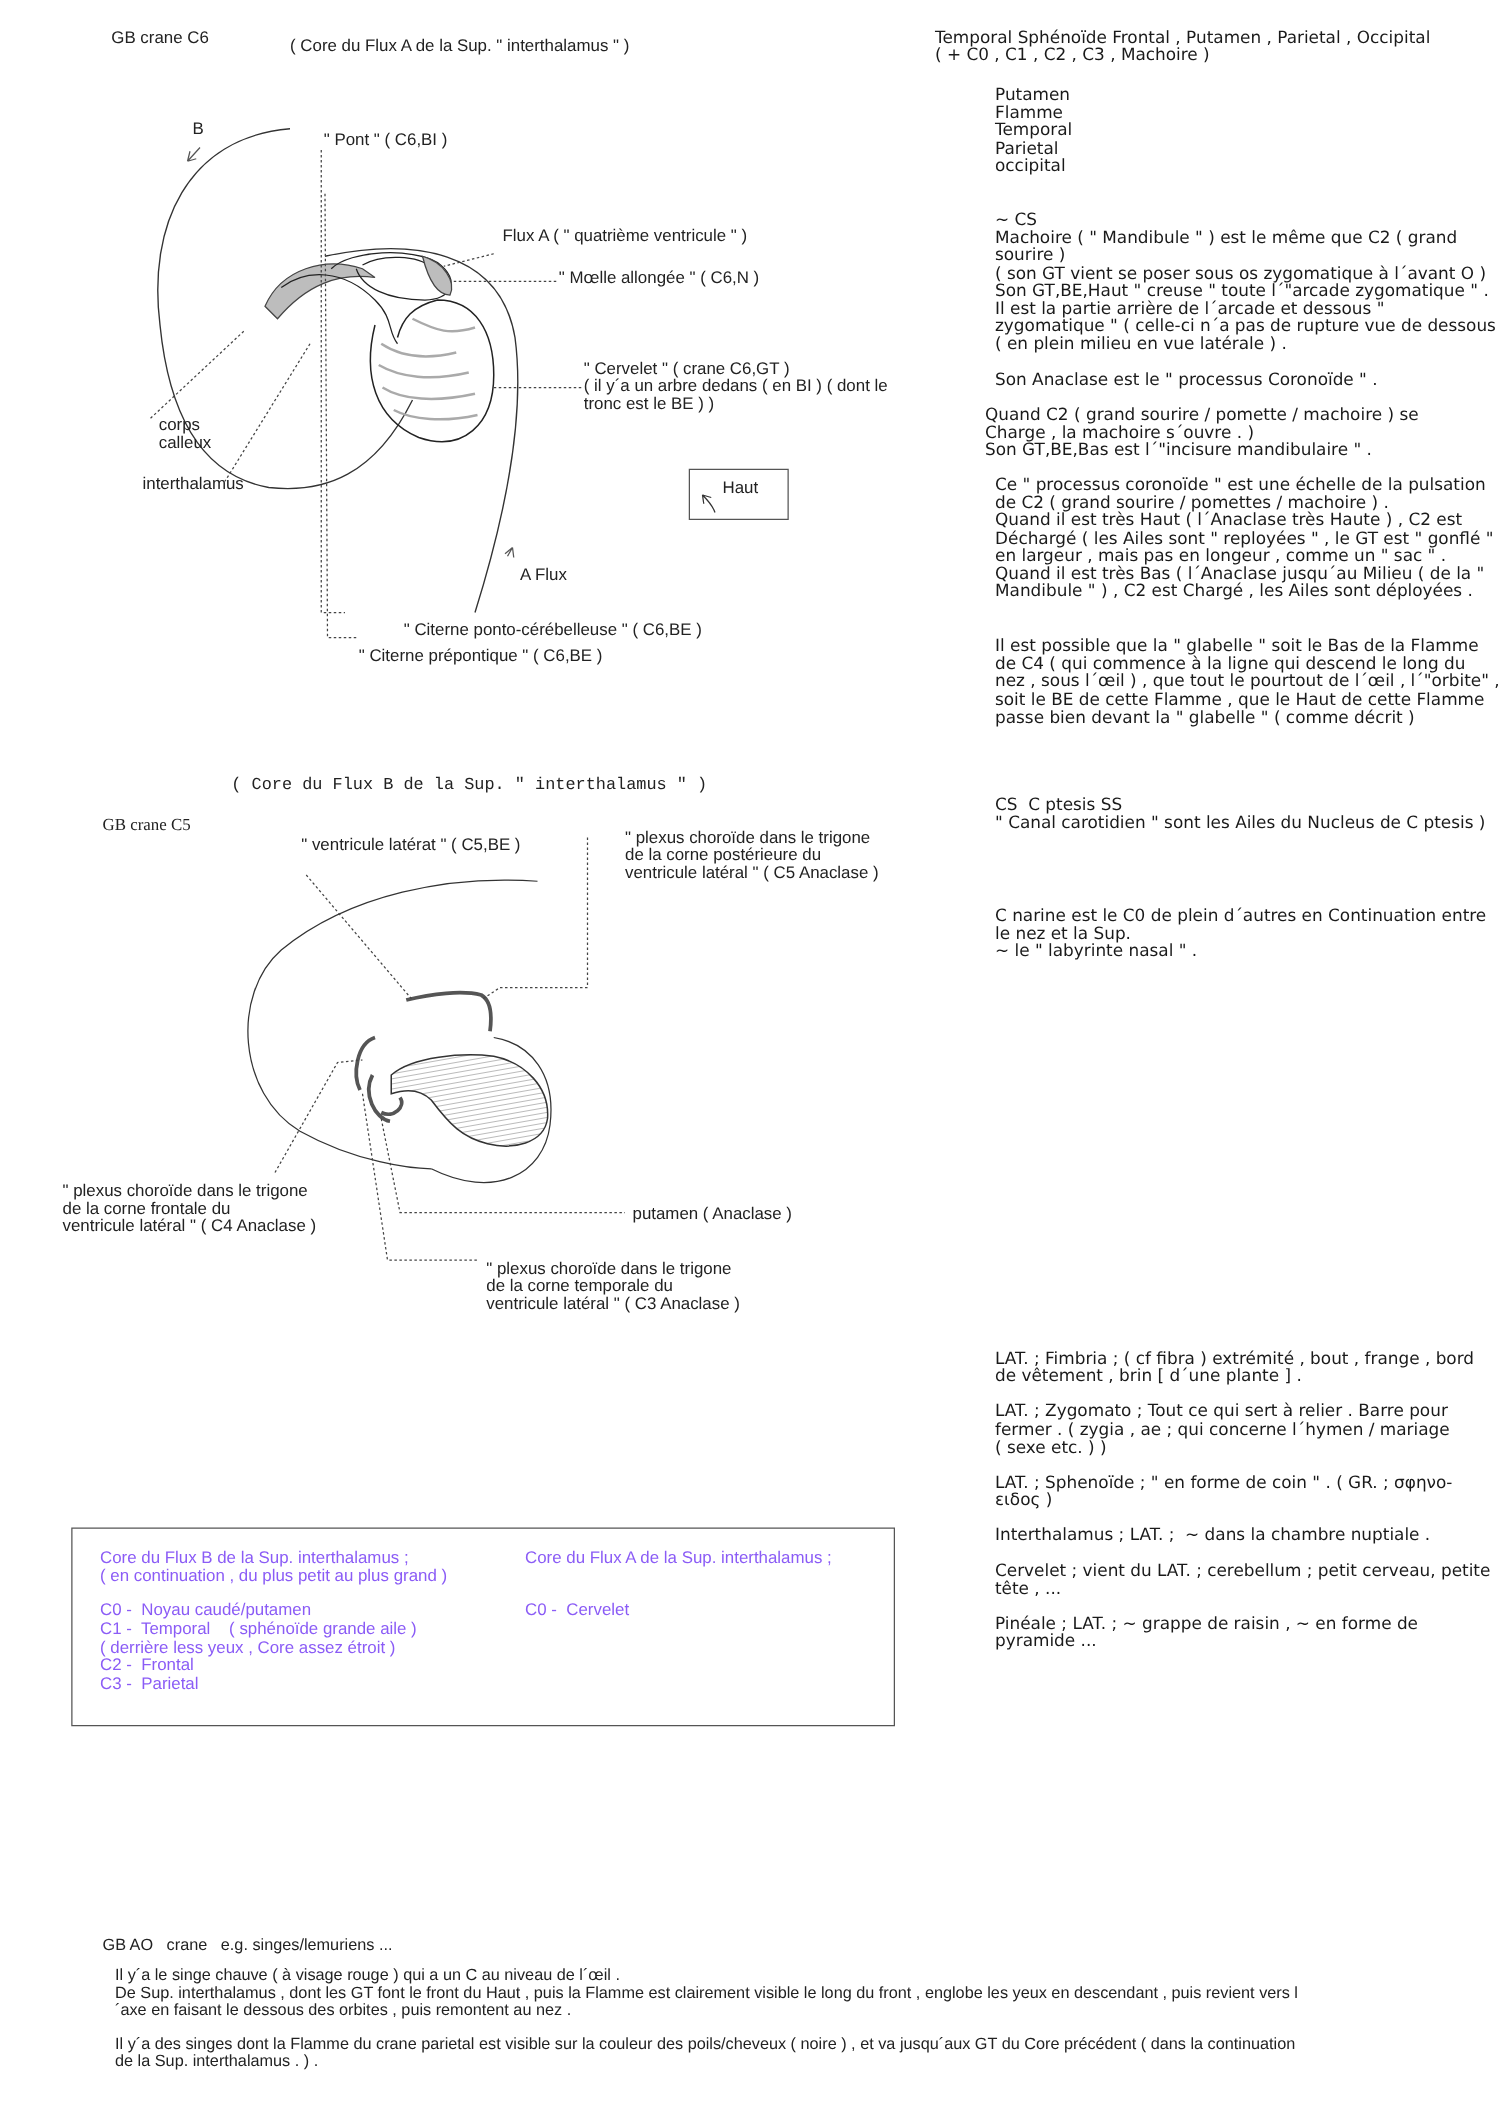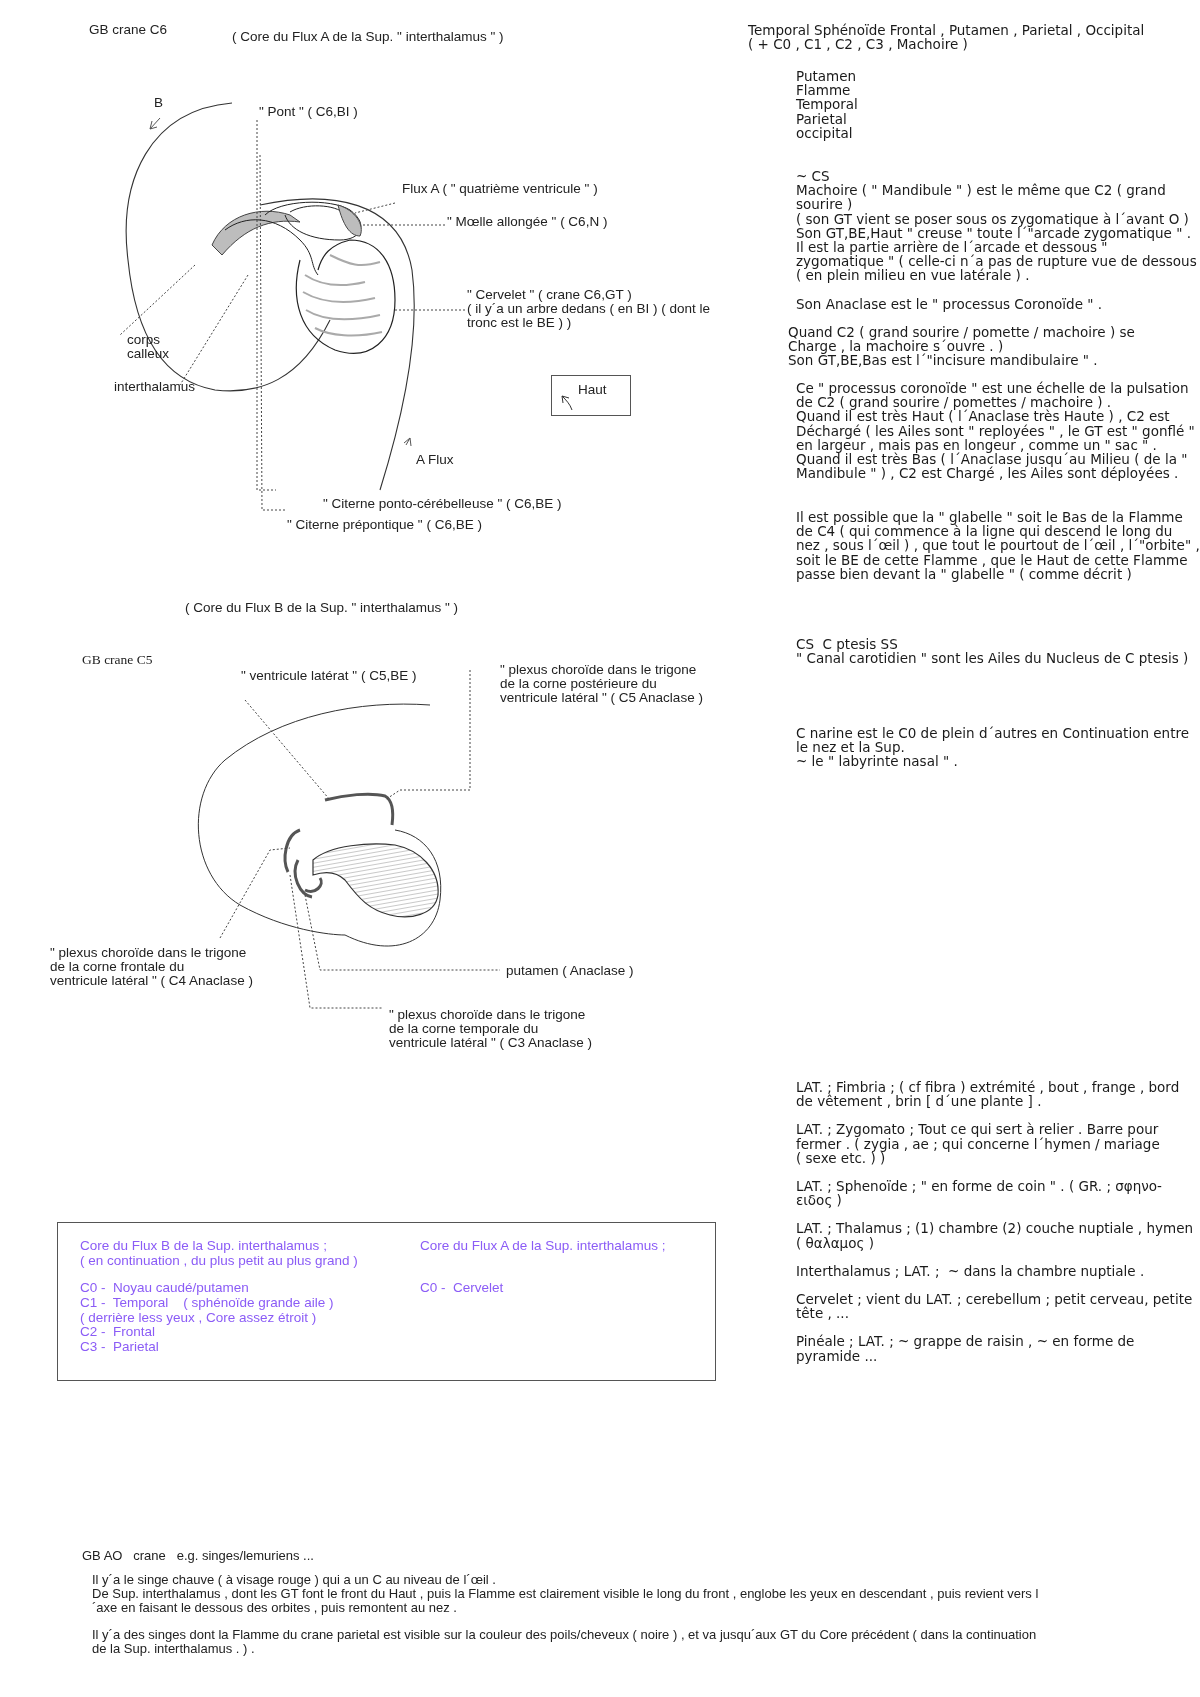--- a/index.html
+++ b/index.html
@@ -90,21 +90,21 @@
   <svg width="30" height="30" style="position:absolute;left:4px;top:10px;">
     <path d="M16,24 C14,18 10,14 6,10 M6,10 L7,17 M6,10 L13,12" fill="none" stroke="#333" stroke-width="1"></path>
   </svg>
   <div class="c" style="left:26px;top:6px;">Haut</div>
 </div>
 <div class="c" style="left:416px;top:452px;">A Flux</div>
 <div class="c" style="left:323px;top:496px;">" Citerne ponto-cérébelleuse " ( C6,BE )</div>
 <div class="c" style="left:287px;top:517px;">" Citerne prépontique " ( C6,BE )</div>
 
 <div class="c" style="left:82px;top:652px;font-family:Liberation Serif, serif;">GB crane C5</div>
-<div class="c" style="left:185px;top:600px;">( Core du Flux B de la Sup. " interthalamus " )</div>
+<div class="c" style="left:185px;top:621px;font-family:Liberation Mono, monospace;">( Core du Flux B de la Sup. " interthalamus " )</div>
 <div class="c" style="left:241px;top:668px;">" ventricule latérat " ( C5,BE )</div>
 <div class="c" style="left:500px;top:663px;line-height:14px;">" plexus choroïde dans le trigone
 de la corne postérieure du
 ventricule latéral " ( C5 Anaclase )</div>
 <div class="c" style="left:50px;top:946px;line-height:14px;">" plexus choroïde dans le trigone
 de la corne frontale du
 ventricule latéral " ( C4 Anaclase )</div>
 <div class="c" style="left:506px;top:963px;">putamen ( Anaclase )</div>
 <div class="c" style="left:389px;top:1008px;line-height:14px;">" plexus choroïde dans le trigone
 de la corne temporale du
@@ -150,22 +150,20 @@
 ~ le " labyrinte nasal " .</div>
 
 <div style="position:absolute;left:796px;top:1080px;width:400px;">
   <div class="block" style="position:static;margin-bottom:14px;">LAT. ; Fimbria ; ( cf fibra ) extrémité , bout , frange , bord
 de vêtement , brin [ d´une plante ] .</div>
   <div class="block" style="position:static;margin-bottom:14px;">LAT. ; Zygomato ; Tout ce qui sert à relier . Barre pour
 fermer . ( zygia , ae ; qui concerne l´hymen / mariage
 ( sexe etc. ) )</div>
   <div class="block" style="position:static;margin-bottom:14px;">LAT. ; Sphenoïde ; " en forme de coin " . ( GR. ; σφηνο-
 ειδος )</div>
-  <div class="block" style="position:static;margin-bottom:14px;">LAT. ; Thalamus ; (1) chambre (2) couche nuptiale , hymen
-( θαλαμος )</div>
   <div class="block" style="position:static;margin-bottom:14px;">Interthalamus ; LAT. ;  ~ dans la chambre nuptiale .</div>
   <div class="block" style="position:static;margin-bottom:14px;">Cervelet ; vient du LAT. ; cerebellum ; petit cerveau, petite
 tête , ...</div>
   <div class="block" style="position:static;">Pinéale ; LAT. ; ~ grappe de raisin , ~ en forme de
 pyramide ...</div>
 </div>
 
 <div class="box" style="left:57px;top:1222px;width:657px;height:157px;">
   <div class="core-col" style="left:22px;top:16px;">Core du Flux B de la Sup. interthalamus ;
 ( en continuation , du plus petit au plus grand )</div>

